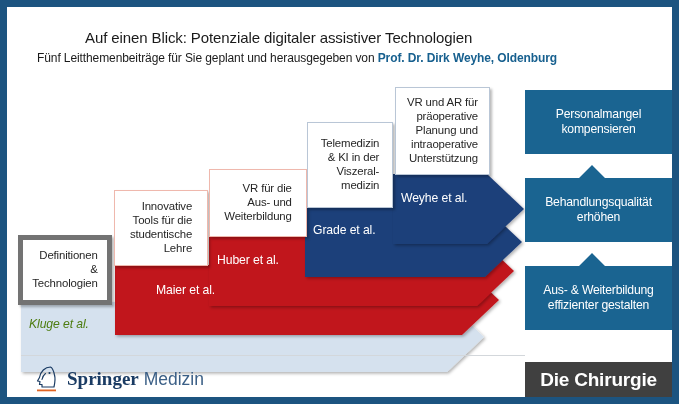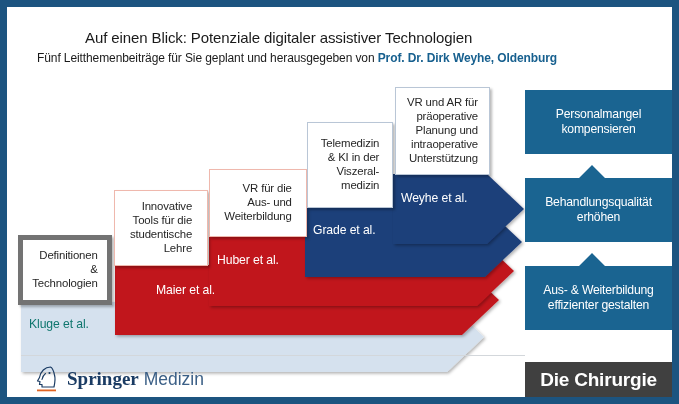--- a/index.html
+++ b/index.html
@@ -24,21 +24,21 @@
   .hdr-sub .accent{color:#17608f;font-weight:bold;}
 
   
   #arrows{position:absolute;left:0;top:0;width:665px;height:390px;}
 
   
   .band-label{
     position:absolute;color:#ffffff;font-size:12.2px;white-space:nowrap;
     letter-spacing:-0.1px;
   }
-  .band-label.dark{color:#0f766e;}
+  .band-label.dark{color:#4d7c0f;font-style:italic;}
 
   
   .card{
     position:absolute;box-sizing:border-box;background:#ffffff;
     display:flex;align-items:center;justify-content:center;text-align:right;
     font-size:11.4px;color:#262626;line-height:1.22;letter-spacing:-0.15px;
     padding:3px 4px;
     box-shadow:1.5px 1.5px 2.5px rgba(0,0,0,0.28);
   }
   .card.b-grey{border:5px solid #737373;}

